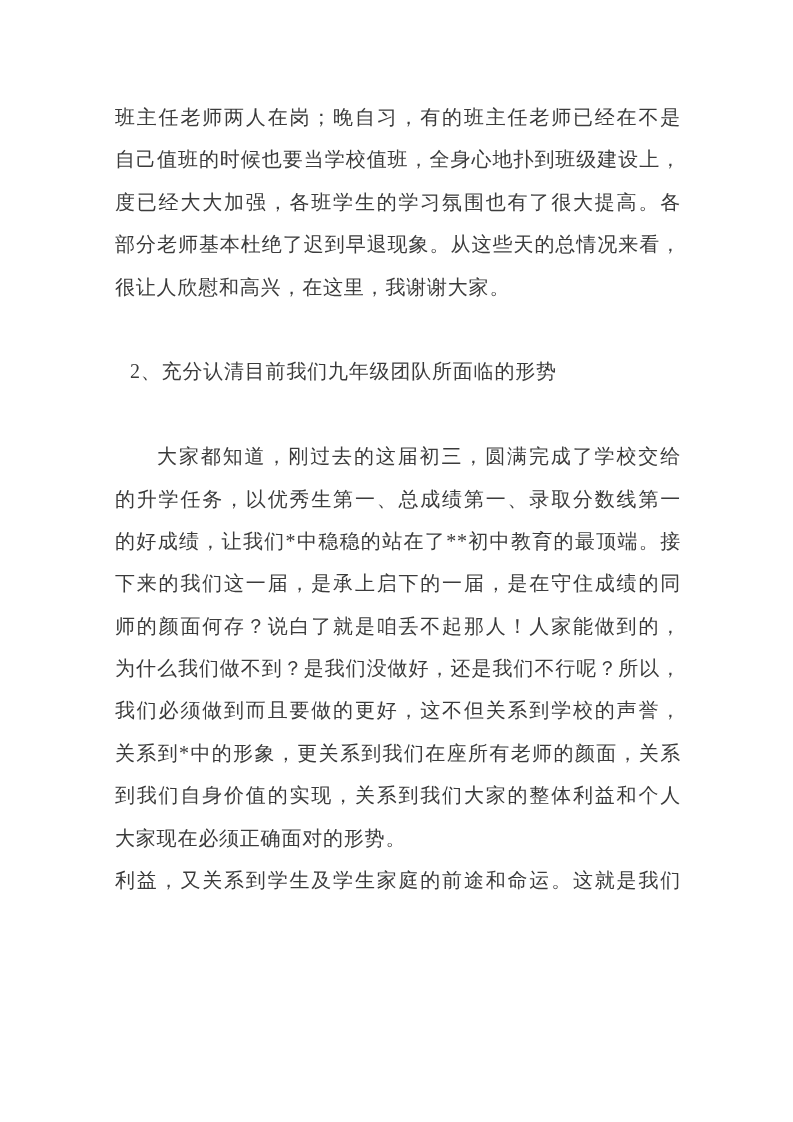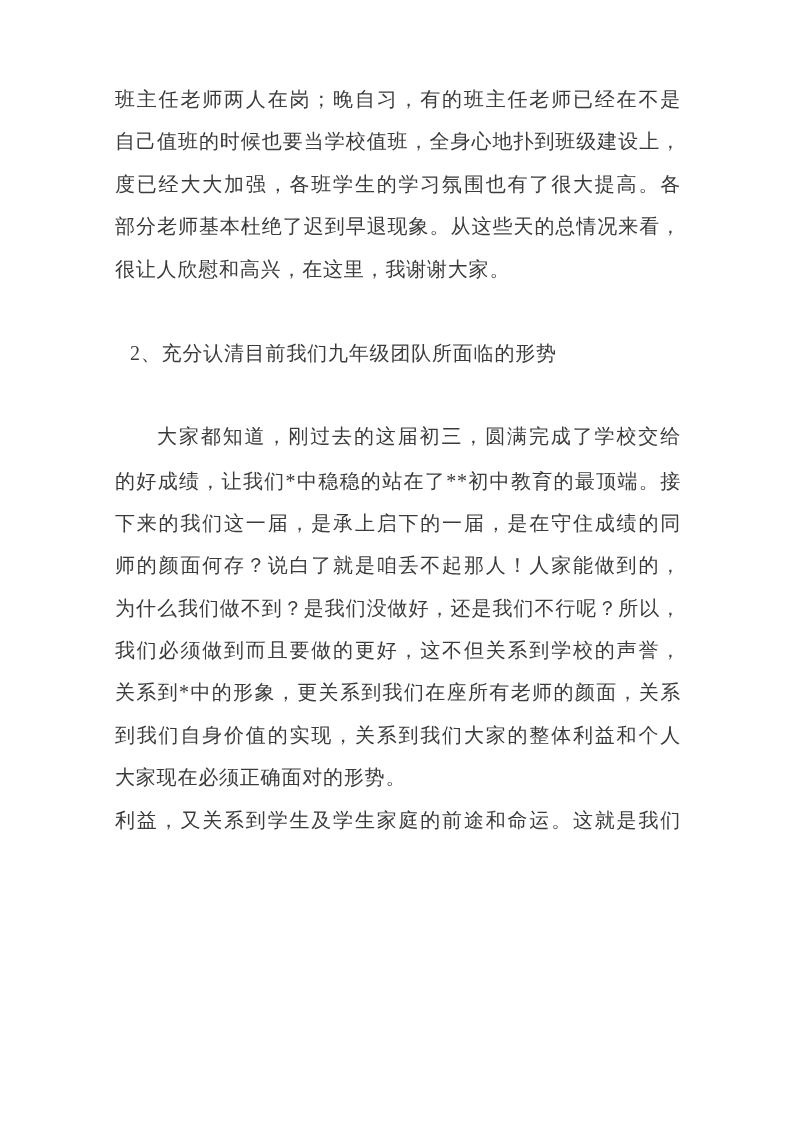--- a/index.html
+++ b/index.html
@@ -11,41 +11,40 @@
     position: relative;
     width: 793px;
     height: 1122px;
     background: #ffffff;
     overflow: hidden;
     font-family: "Liberation Serif", serif;
   }
   .content {
     position: absolute;
     left: 115px;
-    top: 78px;
+    top: 96px;
     width: 566px;
     color: #3b3b3b;
   }
   .line {
     height: 42.4px;
     line-height: 42.4px;
     font-size: 20px;
     letter-spacing: 0.8px;
     white-space: normal;
     overflow: hidden;
     text-align: justify;
     text-align-last: justify;
   }
   .line.last {
     text-align: right;
     text-align-last: left;
   }
   .line.indent {
     padding-left: 42px;
-    font-family: Liberation Mono, monospace;
   }
   .line.heading {
     padding-left: 15px;
     text-align: center;
     text-align-last: left;
   }
   .line.spacer {
     text-align: left;
     text-align-last: left;
   }
@@ -57,20 +56,21 @@
   <div class="content" id="text-block" style="color: rgb(59, 59, 59);">
       <div class="line">班主任老师两人在岗；晚自习，有的班主任老师已经在不是</div>
       <div class="line">自己值班的时候也要当学校值班，全身心地扑到班级建设上，</div>
       <div class="line">度已经大大加强，各班学生的学习氛围也有了很大提高。各</div>
       <div class="line">部分老师基本杜绝了迟到早退现象。从这些天的总情况来看，</div>
       <div class="line last">很让人欣慰和高兴，在这里，我谢谢大家。</div>
       <div class="line spacer"></div>
       <div class="line heading">2、充分认清目前我们九年级团队所面临的形势</div>
       <div class="line spacer"></div>
       <div class="line indent">大家都知道，刚过去的这届初三，圆满完成了学校交给</div>
+      <div class="line">的升学任务，以优秀生第一、总成绩第一、录取分数线第一</div>
       <div class="line">的好成绩，让我们*中稳稳的站在了**初中教育的最顶端。接</div>
       <div class="line">下来的我们这一届，是承上启下的一届，是在守住成绩的同</div>
       <div class="line">师的颜面何存？说白了就是咱丢不起那人！人家能做到的，</div>
       <div class="line">为什么我们做不到？是我们没做好，还是我们不行呢？所以，</div>
       <div class="line">我们必须做到而且要做的更好，这不但关系到学校的声誉，</div>
       <div class="line">关系到*中的形象，更关系到我们在座所有老师的颜面，关系</div>
       <div class="line">到我们自身价值的实现，关系到我们大家的整体利益和个人</div>
       <div class="line last">大家现在必须正确面对的形势。</div>
       <div class="line">利益，又关系到学生及学生家庭的前途和命运。这就是我们</div>
     </div>

